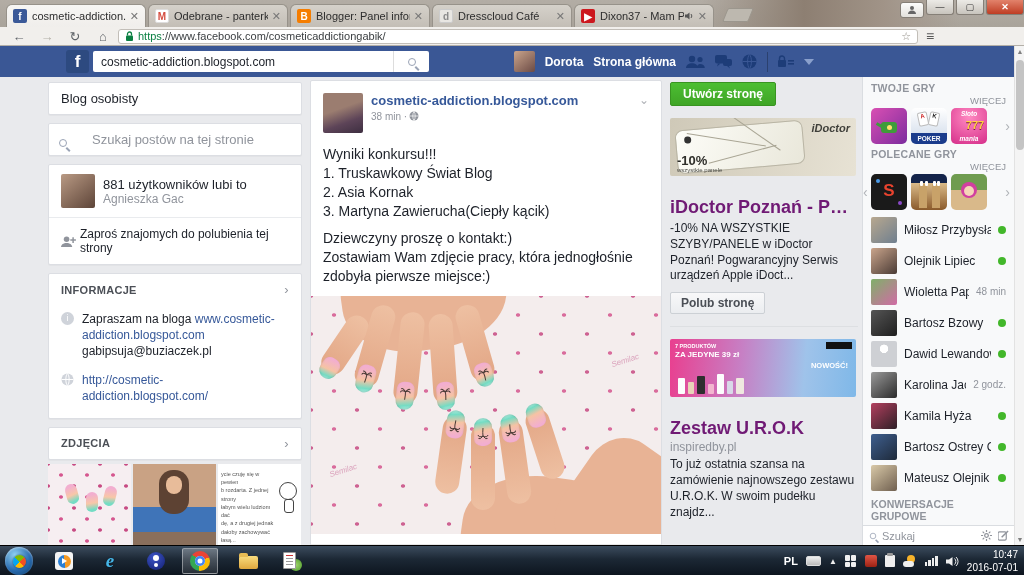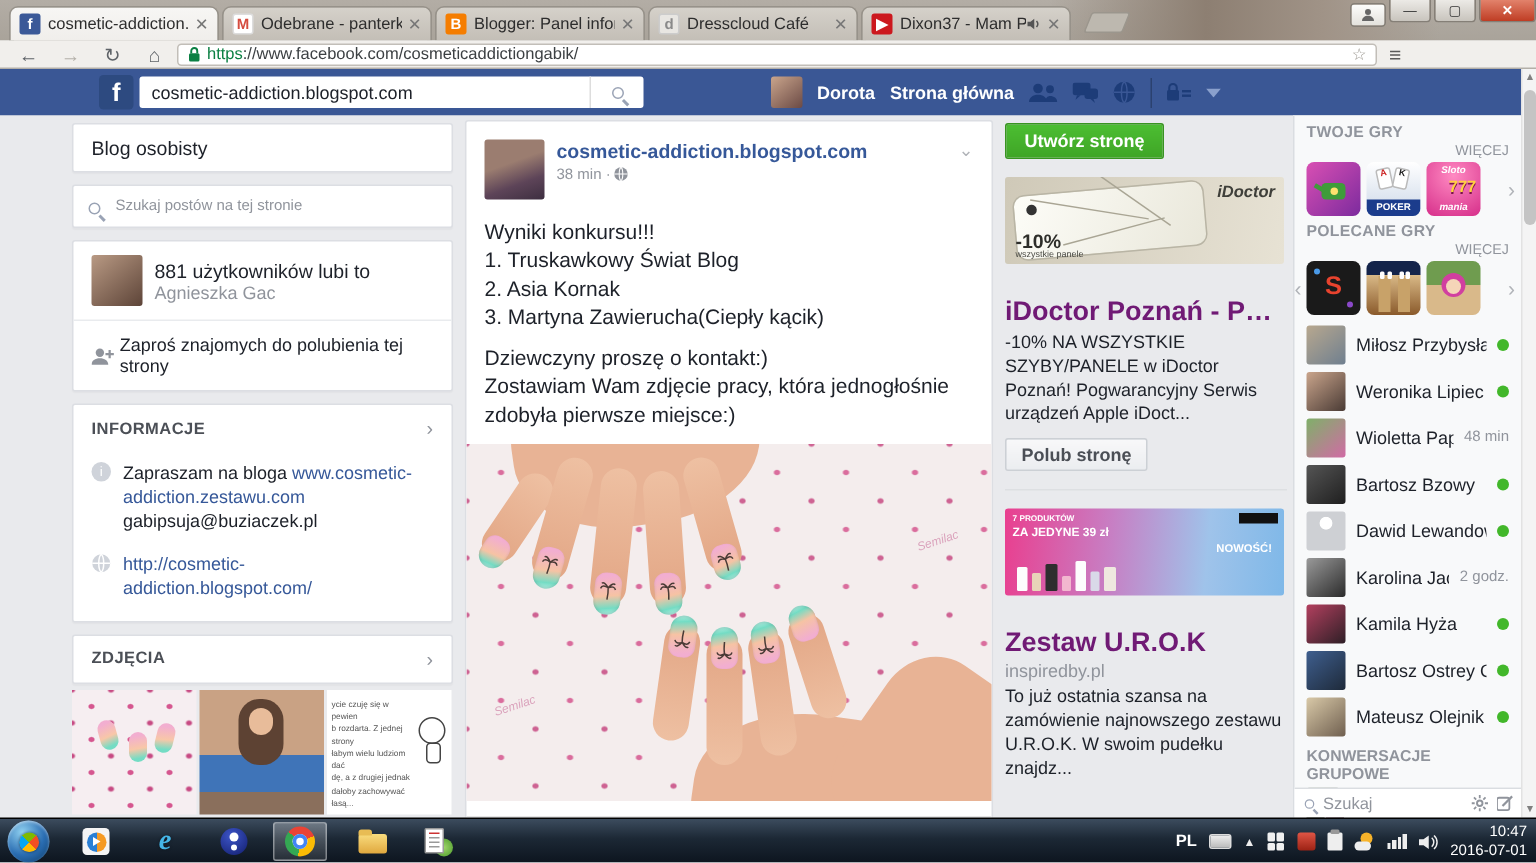--- a/index.html
+++ b/index.html
@@ -47,21 +47,21 @@
 #fbright .div{width:1px;height:20px;background:rgba(0,0,0,.25)}
 
 #page{position:absolute;left:0;top:77px;width:1014px;height:468px;background:#e9eaed;overflow:hidden}
 .card{background:#fff;border:1px solid #dcdee3;border-radius:2px;box-shadow:0 1px 1px rgba(0,0,0,.03)}
 #colL{position:absolute;left:48px;top:5px;width:254px}
 #colM{position:absolute;left:310px;top:3px;width:352px}
 #colR{position:absolute;left:670px;top:5px;width:188px}
 .gap{height:8px}
 .hdrow{display:flex;align-items:center;padding:8px 12px;font-size:11px;font-weight:bold;color:#4b4f56;letter-spacing:.3px}
 .hdrow .chev{margin-left:auto;color:#90949c;font-size:13px;font-weight:normal}
-.srchbox{display:flex;align-items:flex-end;gap:10px;padding:8px 10px;font-size:10px;color:#90949c}
+.srchbox{display:flex;align-items:flex-end;gap:25px;padding:8px 10px;font-size:13px;color:#90949c}
 .lkrow{display:flex;gap:8px;padding:9px 12px;align-items:center}
 .lkav{width:34px;height:34px;border-radius:2px;background:linear-gradient(140deg,#b99a84,#5d4438);flex:none}
 .lk1{font-size:13px;color:#1d2129}
 .lk2{font-size:12px;color:#90949c}
 .invrow{display:flex;gap:4px;padding:9px 12px;align-items:center;border-top:1px solid #e9ebee;font-size:12px;color:#1d2129}
 .inforow{display:flex;gap:8px;padding:6px 12px;font-size:12px;line-height:1.35}
 .inforow .ic{flex:none;width:13px;height:13px;border-radius:50%;background:#cfd3da;color:#fff;font-size:9px;text-align:center;line-height:13px;margin-top:1px}
 a.blue{color:#365899;text-decoration:none}
 
 #phgrid{display:grid;grid-template-columns:repeat(3,83px);grid-auto-rows:83px;gap:2px;margin-top:4px}
@@ -314,21 +314,21 @@
     </div>
     <div class="gap"></div>
     <div class="card" style="padding-bottom:8px">
       <div class="hdrow">
         <span>INFORMACJE</span>
         <span class="chev">›</span>
       </div>
       <div class="inforow">
         <span class="ic">i</span>
         <span>
-          <span>Zapraszam na bloga </span><a class="blue">www.cosmetic-addiction.zestawu.com</a>
+          <span>Zapraszam na bloga </span><a class="blue">www.cosmetic-addiction.blogspot.com</a>
           <div>gabipsuja@buziaczek.pl</div>
         </span>
       </div>
       <div class="inforow">
         <svg width="13" height="13" viewBox="0 0 13 13" style="margin-top:1px">
             <circle cx="6.5" cy="6.5" r="6" fill="#cfd3da"></circle>
             <path d="M.5 6.5h12M6.5.5c2.2 1.8 2.2 10.2 0 12M6.5.5c-2.2 1.8-2.2 10.2 0 12" stroke="#fff" fill="none"></path>
           </svg>
         <a class="blue">http://cosmetic-addiction.blogspot.com/</a>
       </div>
@@ -550,21 +550,21 @@
     <span class="gchev" style="right:-4px">›</span>
   </div>
 
   <div class="crow">
     <span class="cav" style="background:linear-gradient(140deg,#b8a88f,#6f7f8f)"></span>
     <span class="cname">Miłosz Przybysławski</span>
     <span class="cdot"></span>
   </div>
   <div class="crow">
     <span class="cav" style="background:linear-gradient(140deg,#caa58c,#4a3b35)"></span>
-    <span class="cname">Weronika Lipiec</span>
+    <span class="cname">Olejnik Lipiec</span>
     <span class="cdot"></span>
   </div>
   <div class="crow">
     <span class="cav" style="background:linear-gradient(140deg,#7fb069,#d16ba5)"></span>
     <span class="cname">Wioletta Paprzycka</span>
     <span class="ctime">48 min</span>
   </div>
   <div class="crow">
     <span class="cav" style="background:linear-gradient(140deg,#555,#1f1f1f)"></span>
     <span class="cname">Bartosz Bzowy</span>

